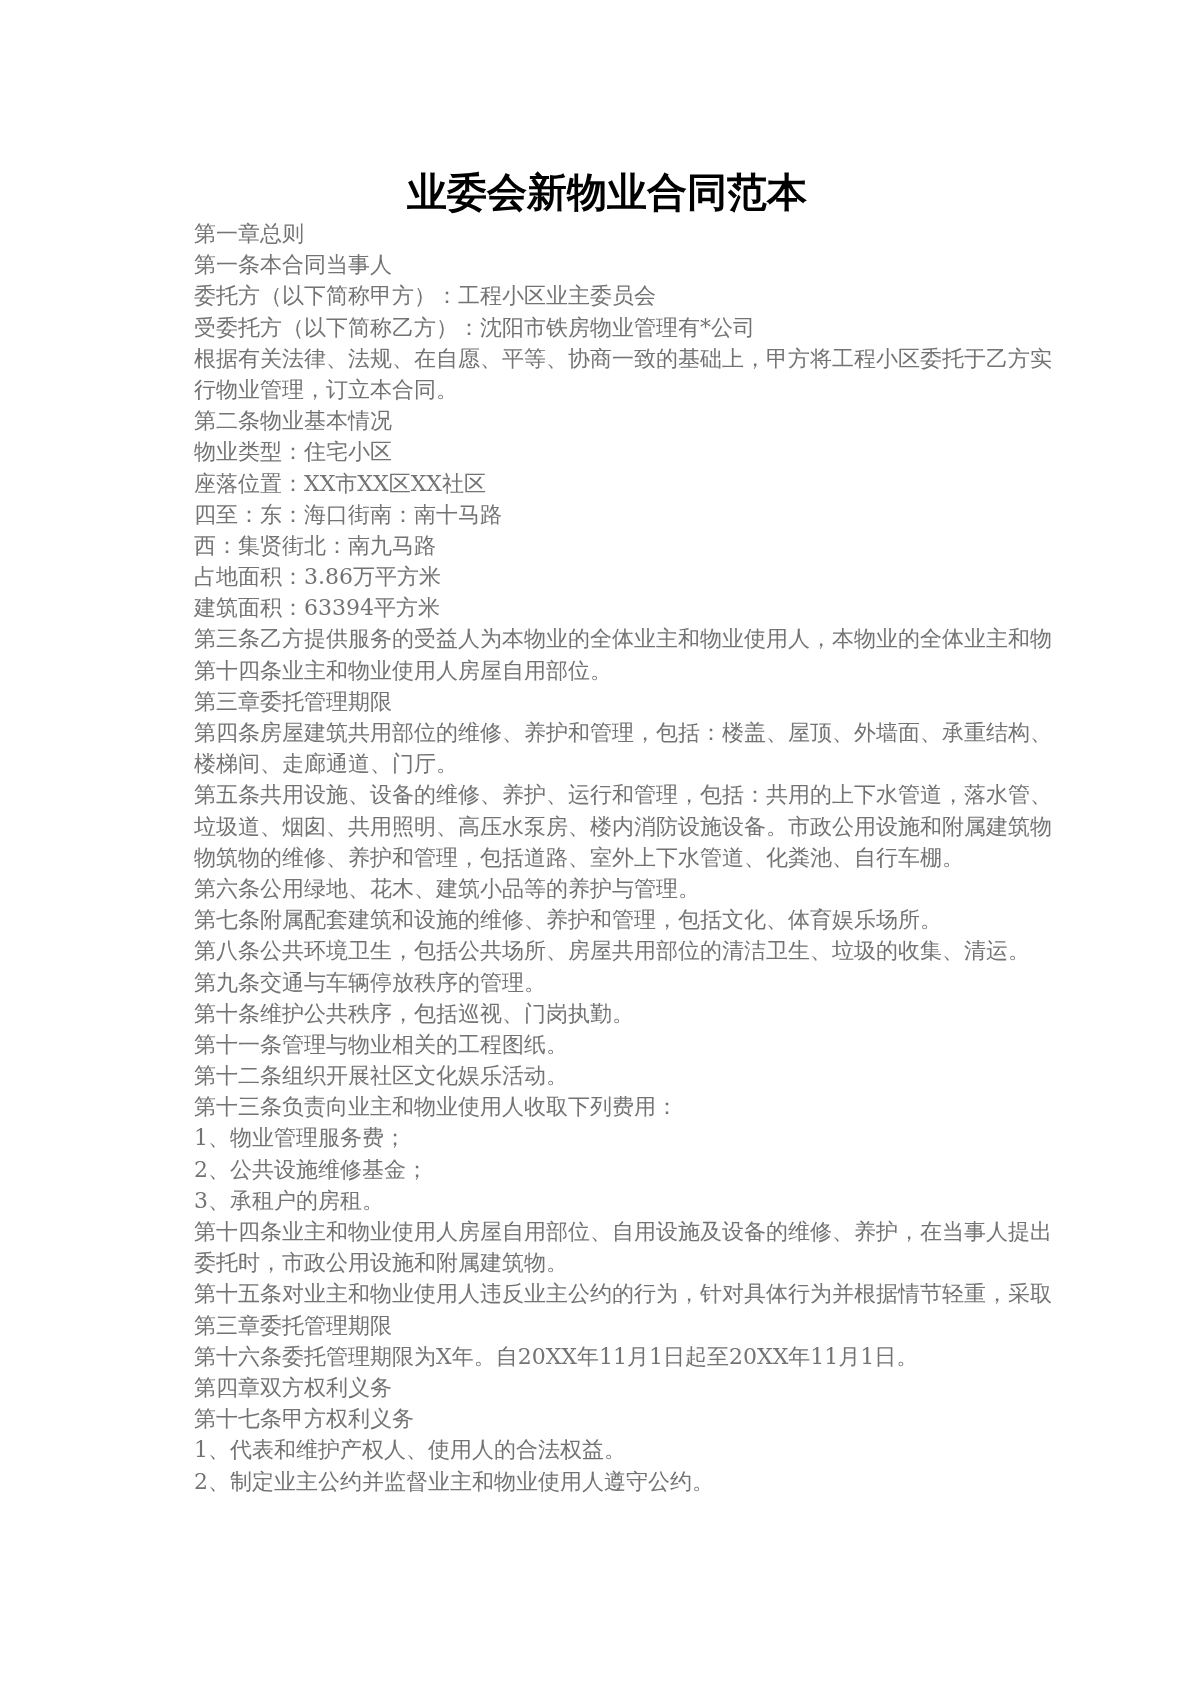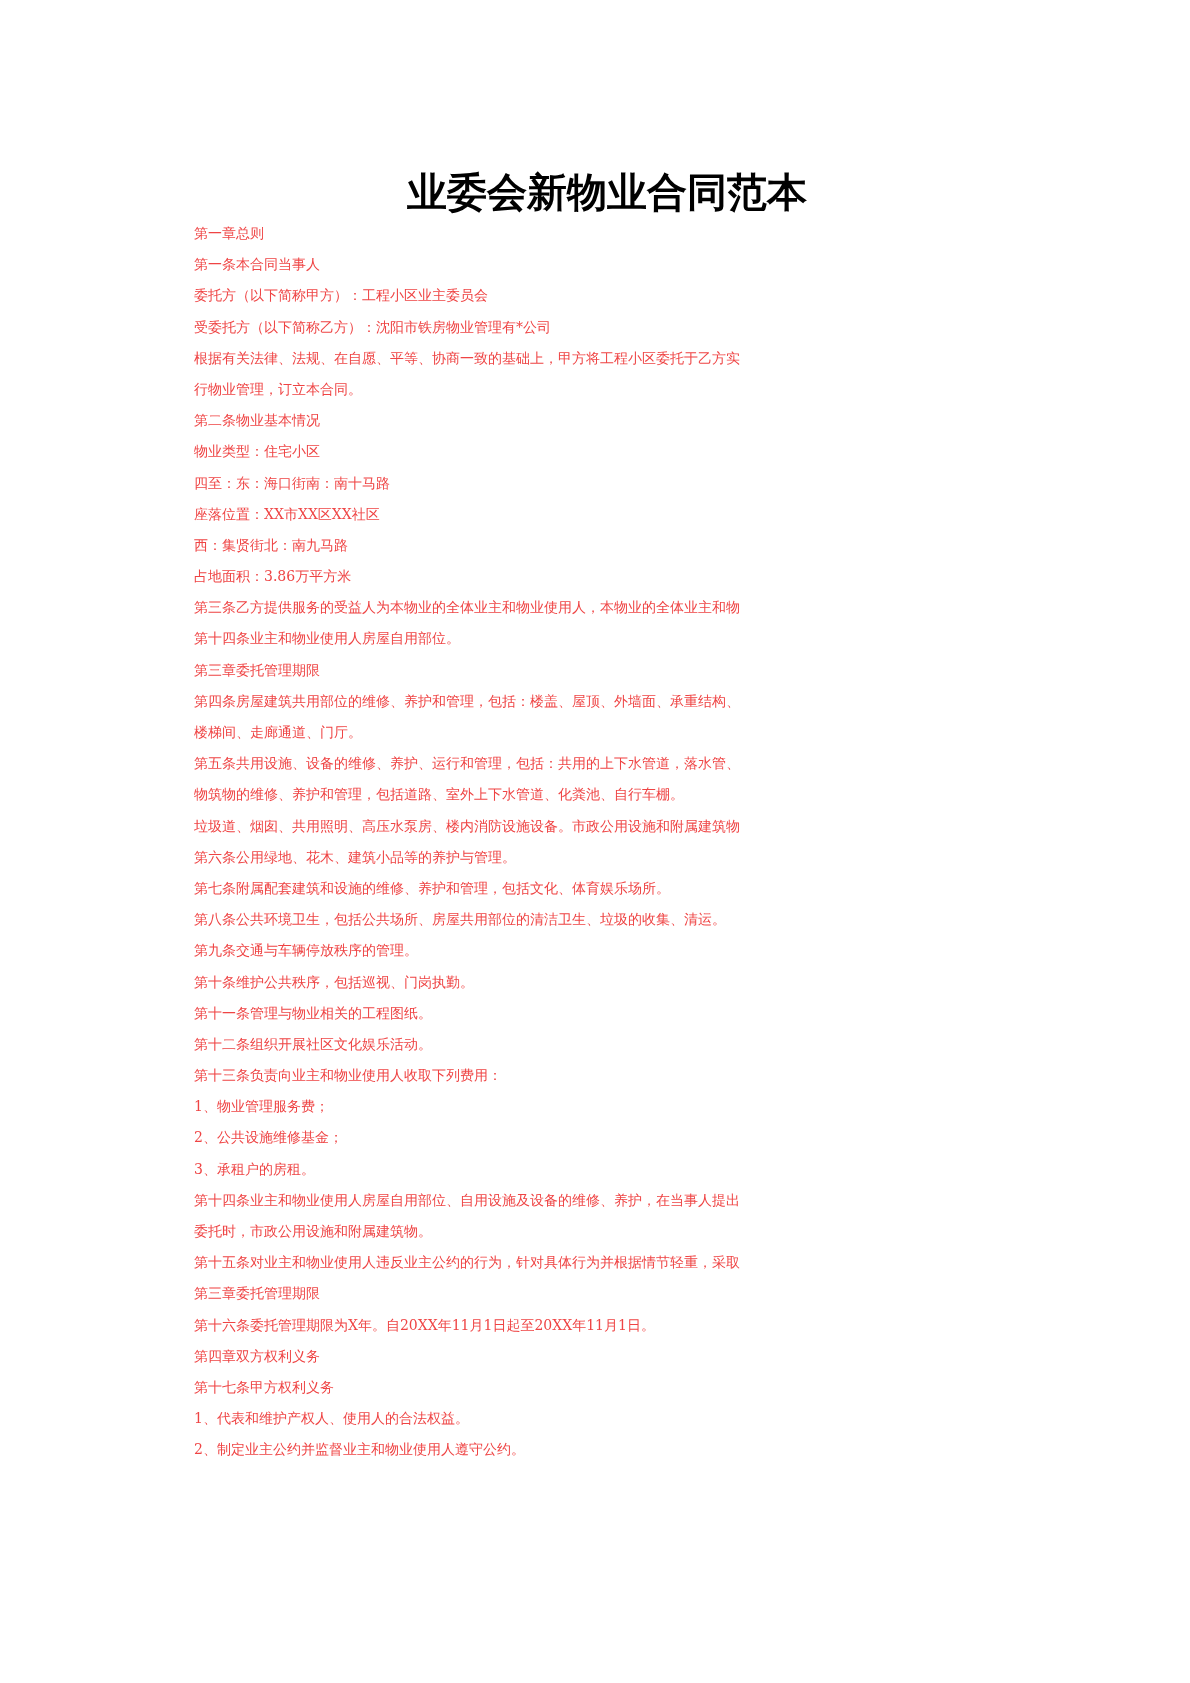--- a/index.html
+++ b/index.html
@@ -34,23 +34,23 @@
       line-height: 56px;
       letter-spacing: 0px;
       color: #000000;
     }
     .body {
       position: absolute;
       left: 182px;
       top: 218px;
       width: 836px;
       font-family: "DejaVu Serif", serif;
-      font-size: 14px;
+      font-size: 22px;
       line-height: 31.2px;
-      color: #ef4444;
+      color: #737373;
     }
     .line {
       display: block;
       white-space: nowrap;
       height: 31.2px;
     }
   </style>
 </head>
 <body>
 
@@ -58,32 +58,33 @@
   <div class="title">业委会新物业合同范本</div>
   <div class="body">
     <span class="line">第一章总则</span>
     <span class="line">第一条本合同当事人</span>
     <span class="line">委托方（以下简称甲方）：工程小区业主委员会</span>
     <span class="line">受委托方（以下简称乙方）：沈阳市铁房物业管理有*公司</span>
     <span class="line">根据有关法律、法规、在自愿、平等、协商一致的基础上，甲方将工程小区委托于乙方实</span>
     <span class="line">行物业管理，订立本合同。</span>
     <span class="line">第二条物业基本情况</span>
     <span class="line">物业类型：住宅小区</span>
+    <span class="line">座落位置：XX市XX区XX社区</span>
     <span class="line">四至：东：海口街南：南十马路</span>
-    <span class="line">座落位置：XX市XX区XX社区</span>
     <span class="line">西：集贤街北：南九马路</span>
     <span class="line">占地面积：3.86万平方米</span>
+    <span class="line">建筑面积：63394平方米</span>
     <span class="line">第三条乙方提供服务的受益人为本物业的全体业主和物业使用人，本物业的全体业主和物</span>
     <span class="line">第十四条业主和物业使用人房屋自用部位。</span>
     <span class="line">第三章委托管理期限</span>
     <span class="line">第四条房屋建筑共用部位的维修、养护和管理，包括：楼盖、屋顶、外墙面、承重结构、</span>
     <span class="line">楼梯间、走廊通道、门厅。</span>
     <span class="line">第五条共用设施、设备的维修、养护、运行和管理，包括：共用的上下水管道，落水管、</span>
+    <span class="line">垃圾道、烟囱、共用照明、高压水泵房、楼内消防设施设备。市政公用设施和附属建筑物</span>
     <span class="line">物筑物的维修、养护和管理，包括道路、室外上下水管道、化粪池、自行车棚。</span>
-    <span class="line">垃圾道、烟囱、共用照明、高压水泵房、楼内消防设施设备。市政公用设施和附属建筑物</span>
     <span class="line">第六条公用绿地、花木、建筑小品等的养护与管理。</span>
     <span class="line">第七条附属配套建筑和设施的维修、养护和管理，包括文化、体育娱乐场所。</span>
     <span class="line">第八条公共环境卫生，包括公共场所、房屋共用部位的清洁卫生、垃圾的收集、清运。</span>
     <span class="line">第九条交通与车辆停放秩序的管理。</span>
     <span class="line">第十条维护公共秩序，包括巡视、门岗执勤。</span>
     <span class="line">第十一条管理与物业相关的工程图纸。</span>
     <span class="line">第十二条组织开展社区文化娱乐活动。</span>
     <span class="line">第十三条负责向业主和物业使用人收取下列费用：</span>
     <span class="line">1、物业管理服务费；</span>
     <span class="line">2、公共设施维修基金；</span>

